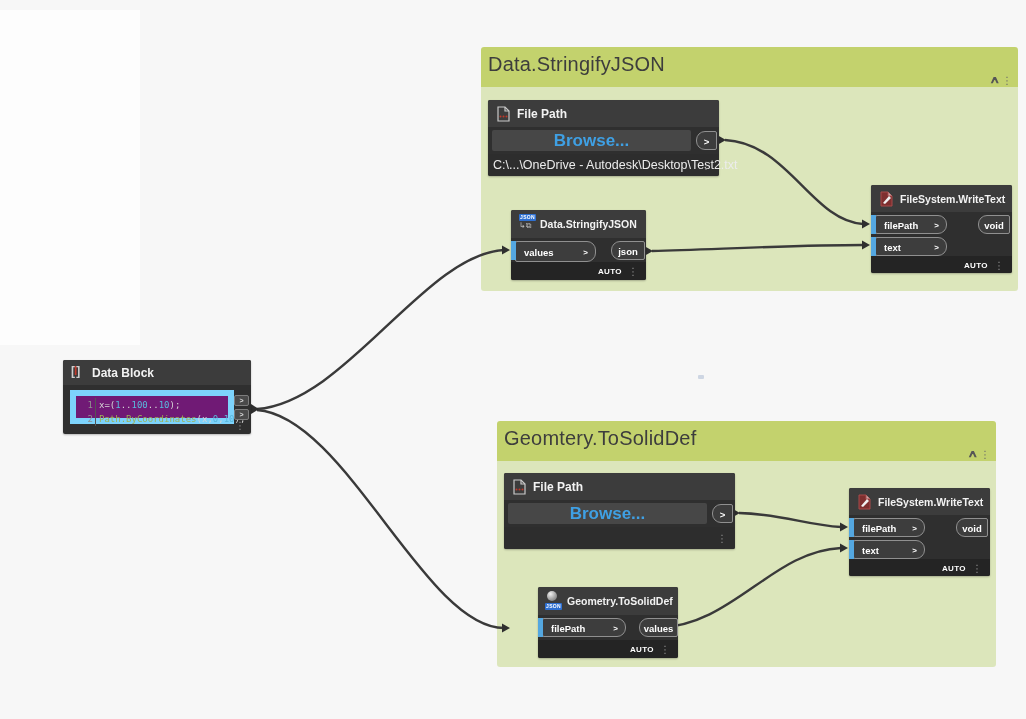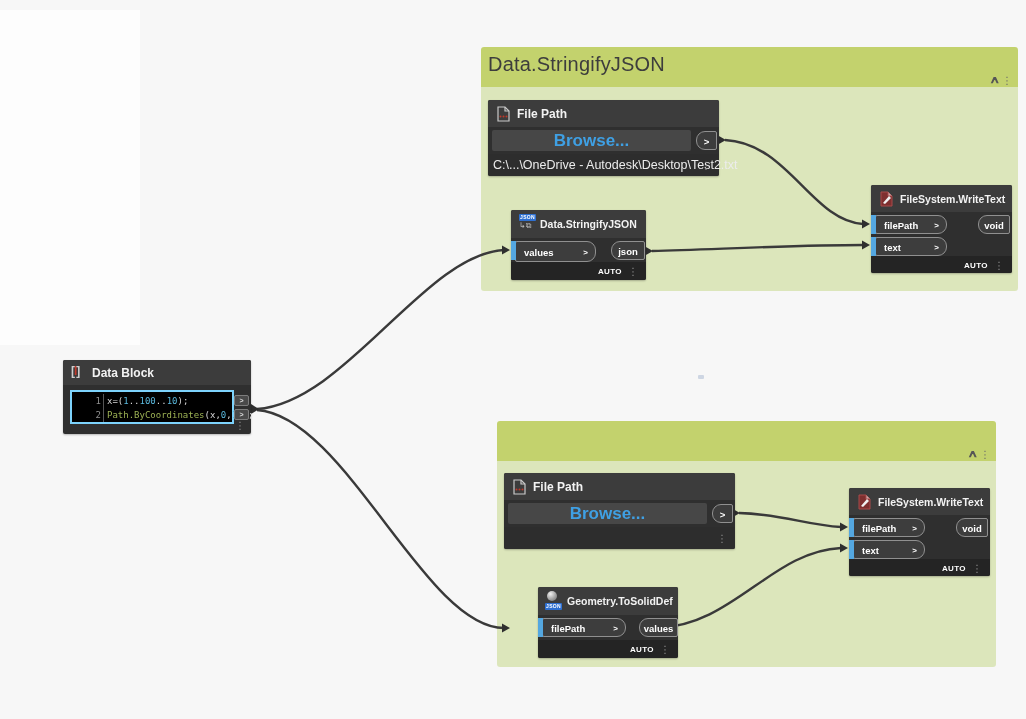--- a/index.html
+++ b/index.html
@@ -36,21 +36,21 @@
   .pill .pglyph{position:absolute;right:7px;top:50%;transform:translateY(-50%);font-size:8px;}
   .pill .pcenter{position:absolute;left:0;right:0;top:50%;transform:translateY(-50%);text-align:center;}
   .stripe{position:absolute;width:5px;background:#54a7e0;z-index:4;}
 
   
   .browse-btn{position:absolute;background:#474747;border-radius:2px;color:#3fa0e4;font-size:17px;font-weight:bold;text-align:center;cursor:pointer;}
   .path-row{position:absolute;left:0;right:0;background:#2d2d2d;border-radius:0 0 2px 2px;}
   .path-text{position:absolute;left:5px;top:50%;transform:translateY(-50%);font-size:12.5px;color:#ececec;white-space:nowrap;}
 
   
-  .code-editor{position:absolute;background:#000000;border:2px solid #7dd3fc;box-sizing:border-box;font-family:"DejaVu Sans Mono",monospace;font-size:9px;line-height:14px;padding:2px 17px;}
+  .code-editor{position:absolute;background:#701a75;border:6px solid #7dd3fc;box-sizing:border-box;font-family:"DejaVu Sans Mono",monospace;font-size:9px;line-height:14px;padding:2px 5px;}
   .code-line{white-space:pre;}
   .line-num{display:inline-block;width:12px;text-align:right;color:#8f8f8f;border-right:1px solid #555;padding-right:2px;margin-right:3px;}
   .seg-p{color:#d6d6d6;}
   .seg-n{color:#5ab8dc;}
   .seg-f{color:#9db254;}
   .mini-port{position:absolute;width:15px;height:11px;background:#4a4a4a;border:1px solid #7d7d7d;border-radius:2px;box-sizing:border-box;color:#ddd;font-size:7px;font-weight:bold;text-align:center;line-height:9px;cursor:pointer;}
 
   
   .icon{position:absolute;}
   .page-icon{width:13px;height:16px;}
@@ -74,20 +74,21 @@
     <div class="group-header" style="height:40px;">
       <div class="group-title">Data.StringifyJSON</div>
       <div class="group-chevron">∧</div>
       <div class="group-menu">⋮</div>
     </div>
   </div>
 
   <div class="group" style="left:497px;top:421px;width:499px;height:246px;">
     <div class="group-body" style="top:40px;"></div>
     <div class="group-header" style="height:40px;">
+      <div class="group-title">Geomtery.ToSolidDef</div>
       <div class="group-chevron">∧</div>
       <div class="group-menu">⋮</div>
     </div>
   </div>
 
   <svg class="wires" width="1026" height="719">
     <path d="M 257,409 C 345,403 425,254 504,250"></path>
     <path d="M 257,410 C 345,416 425,628 504,628"></path>
     <path d="M 725,140 C 788,143 812,221 863,224"></path>
     <path d="M 652,251 C 722,249 800,245 863,245"></path>

